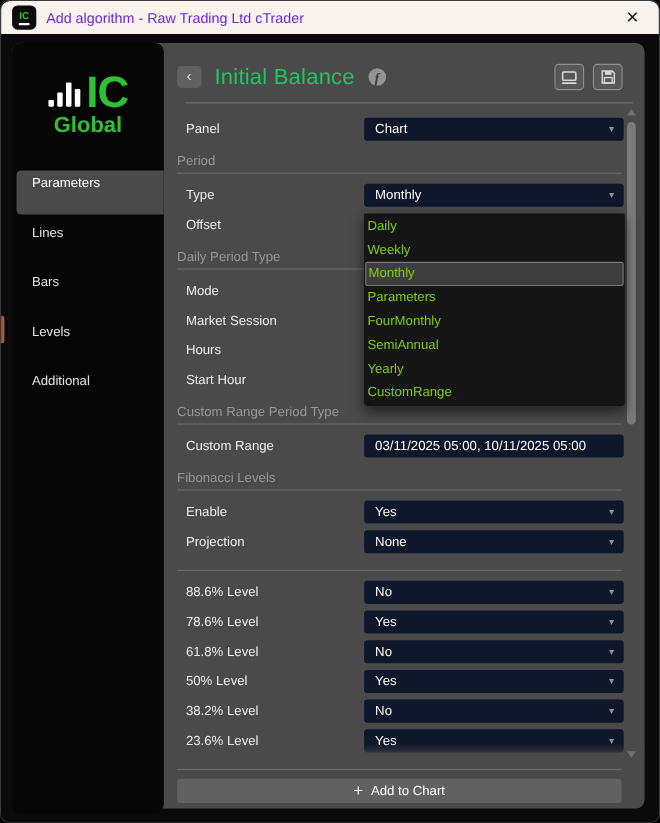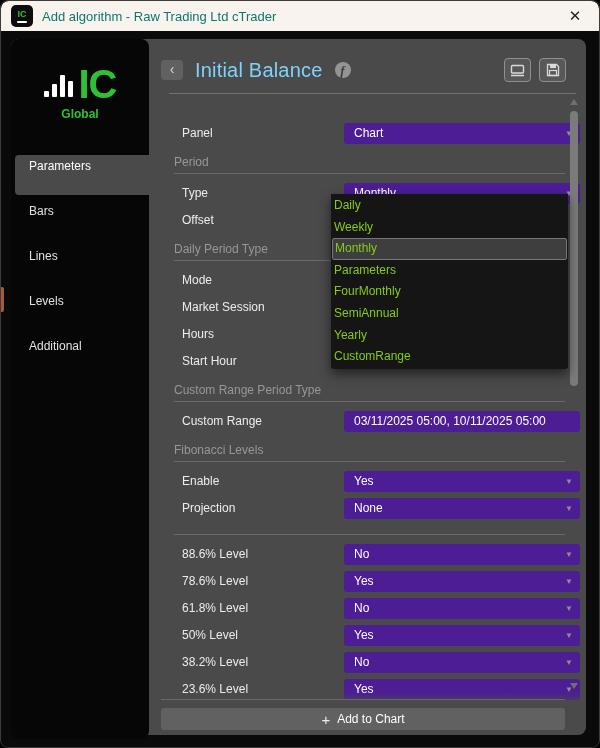--- a/index.html
+++ b/index.html
@@ -6,66 +6,66 @@
     font-family:"Liberation Sans","DejaVu Sans",sans-serif;}
   .window{position:relative;width:600px;height:748px;background:#0a0a0a;border-radius:8px;
     overflow:hidden;box-sizing:border-box;border:1px solid #3c3c3c;}
   
   .titlebar{position:absolute;top:0;left:0;right:0;height:30px;background:#f8f3ec;
     border-radius:8px 8px 0 0;display:flex;align-items:center;padding:0 10px;gap:9px;box-sizing:border-box;}
   .app-icon{width:22px;height:22px;background:#0c0c0c;border-radius:5px;display:flex;flex-direction:column;
     align-items:center;justify-content:center;line-height:1;overflow:hidden;}
   .app-icon .mini-ic{color:#2fc134;font-weight:bold;font-size:9px;line-height:9px;}
   .app-icon .mini-bar{width:10px;height:2px;background:#ffffff;margin-top:2px;border-radius:1px;}
-  .tb-title{font-size:13px;color:#0f766e;}
+  .tb-title{font-size:13px;color:#6d28d9;}
   .close-btn{margin-left:auto;width:28px;height:24px;display:flex;align-items:center;justify-content:center;
     font-size:15px;color:#222;cursor:default;}
   
   .content{position:absolute;top:30px;left:0;right:0;bottom:0;background:#0a0a0a;}
   .main-panel{position:absolute;left:10px;top:8px;right:13px;bottom:12px;background:#4a4a4a;border-radius:8px;}
   .main{position:absolute;left:138px;top:0;right:0;bottom:0;}
   
   .sidebar{position:absolute;left:10px;top:8px;width:138px;bottom:8px;background:#060606;
     border-radius:8px;z-index:5;overflow:hidden;}
   .logo{padding-top:20px;text-align:center;}
   .logo-row{display:flex;align-items:flex-end;justify-content:center;height:44px;}
   .bars{display:flex;align-items:flex-end;gap:3px;margin-right:6px;margin-bottom:6px;}
   .bar{width:5px;background:#fff;border-radius:1px;}
   .b1{height:6px;}.b2{height:13px;}.b3{height:22px;}.b4{height:16px;}
   .ic-text{color:#2fc134;font-size:40px;font-weight:bold;line-height:38px;letter-spacing:-1px;}
   .markets{color:#fff;font-size:23px;font-weight:bold;margin-top:2px;line-height:25px;}
-  .global{color:#2fc134;font-size:12px;font-weight:bold;margin-top:2px;line-height:19px;}
+  .global{color:#2fc134;font-size:20px;font-weight:bold;margin-top:2px;line-height:19px;}
   .nav{margin-top:31px;}
   .nav-item{height:40px;line-height:22px;margin:0 0 5px 4px;padding-left:14px;font-size:12px;
     color:#e2e2e2;border-radius:4px 0 0 4px;cursor:default;}
   .nav-item.selected{background:#4a4a4a;color:#ffffff;}
   .sliver{position:absolute;left:0;top:256px;width:3px;height:25px;background:#a85a3e;
     border-radius:0 2px 2px 0;z-index:6;}
   
   .hdr{position:absolute;top:0;left:0;right:0;height:54px;display:flex;align-items:center;
     padding:8px 20px 0 12px;gap:12px;box-sizing:border-box;}
   .back-btn{width:22px;height:20px;background:#616161;border-radius:4px;color:#d9d9d9;
     display:flex;align-items:center;justify-content:center;font-size:14px;line-height:1;padding-bottom:2px;box-sizing:border-box;}
-  .pg-title{font-size:20px;color:#7dd3fc;letter-spacing:.2px;}
+  .pg-title{font-size:20px;color:#22c55e;letter-spacing:.2px;}
   .fx{width:16px;height:16px;border-radius:50%;background:#949494;color:#3e3e3e;
     font-family:"Liberation Serif","DejaVu Serif",serif;font-style:italic;font-weight:bold;font-size:13px;
     display:flex;align-items:center;justify-content:center;line-height:1;}
   .hbtns{margin-left:auto;display:flex;gap:8px;}
   .hbtn{width:25px;height:22px;background:#585858;border:1px solid #8f8f8f;border-radius:4px;
     display:flex;align-items:center;justify-content:center;}
   .hdr-sep{position:absolute;top:54px;left:20px;right:10px;height:1px;background:#707070;}
   
-  .form{position:absolute;top:74px;left:0;right:0;height:592px;overflow:hidden;
-    padding-top:10px;box-sizing:border-box;padding-left:13px;}
+  .form{position:absolute;top:58px;left:0;right:0;height:592px;overflow:hidden;
+    padding-top:10px;box-sizing:border-box;}
   .form::after{content:'';position:absolute;left:0;right:0;bottom:0;height:13px;
     background:linear-gradient(rgba(74,74,74,0),rgba(74,74,74,.85));pointer-events:none;}
   .row{position:relative;height:21px;margin-bottom:6px;}
   .lbl{position:absolute;left:20px;top:0;line-height:21px;font-size:12px;color:#ededed;white-space:nowrap;}
   .ctrl{position:absolute;left:182px;top:0;width:236px;height:21px;box-sizing:border-box;
-    background:#4c1d95;border-radius:3px;color:#fff;font-size:12px;line-height:21px;}
+    background:#0f172a;border-radius:3px;color:#fff;font-size:12px;line-height:21px;}
   .ctrl.select{padding:0 22px 0 10px;}
   .ctrl.input{padding:0 10px;white-space:nowrap;}
   .arr{position:absolute;right:7px;top:0;line-height:21px;font-size:8px;color:#8f8f8f;}
   .sec{padding-top:5px;margin:0 0 9px 0;}
   .sec-label{padding-left:12px;font-size:12px;color:#979797;line-height:14px;}
   .sec-line{margin:4px 21px 0 12px;height:1px;background:#6a6a6a;}
   
   .popup{position:absolute;left:182px;top:155px;width:237px;background:#151515;
     border-radius:0 0 3px 3px;padding:1px;z-index:10;box-shadow:0 5px 12px rgba(0,0,0,.55);box-sizing:border-box;}
   .opt{height:21.6px;line-height:21.6px;padding-left:2px;font-size:12px;color:#84cc16;box-sizing:border-box;}
@@ -240,22 +240,22 @@
               <div class="bar b2"></div>
               <div class="bar b3"></div>
               <div class="bar b4"></div>
           </div>
           <span class="ic-text">IC</span>
         </div>
         <div class="global">Global</div>
       </div>
       <div class="nav" id="nav">
           <div class="nav-item selected">Parameters</div>
+          <div class="nav-item">Lines</div>
           <div class="nav-item">Bars</div>
-          <div class="nav-item">Lines</div>
           <div class="nav-item">Levels</div>
           <div class="nav-item">Additional</div>
         </div>
     </div>
 
     <div class="sliver"></div>
 
   </div>
 </div>
 

